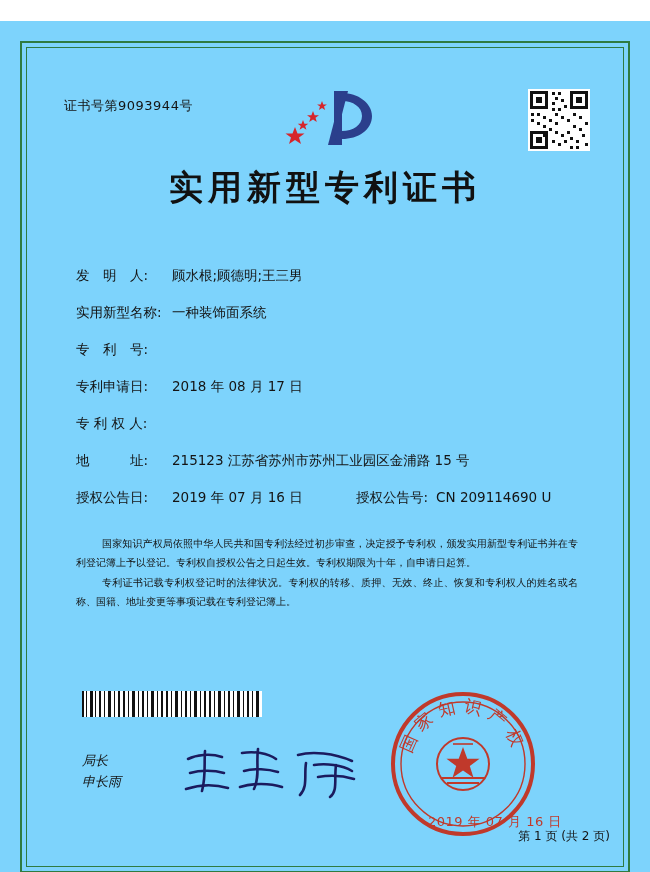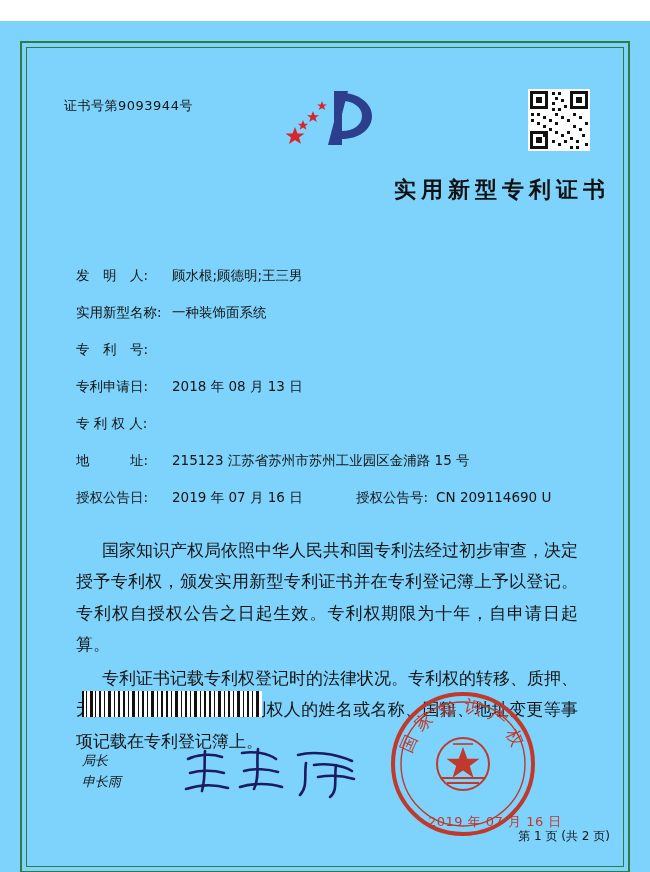--- a/index.html
+++ b/index.html
@@ -77,24 +77,24 @@
     right: 20px;
     top: 28px;
     width: 62px;
     height: 62px;
   }
 
   
   .doc-title {
     position: absolute;
     left: 0;
-    top: 114px;
+    top: 104px;
     width: 570px;
-    text-align: right;
-    font-size: 22px;
+    text-align: center;
+    font-size: 34px;
     font-weight: bold;
     letter-spacing: 5px;
     font-family: "DejaVu Sans", sans-serif;
     color: #111111;
   }
 
   
   .fields {
     position: absolute;
     left: 36px;
@@ -129,21 +129,21 @@
     flex: 0 0 auto;
     margin-right: 8px;
   }
 
   
   .paragraphs {
     position: absolute;
     left: 36px;
     top: 474px;
     width: 502px;
-    font-size: 17px;
+    font-size: 10px;
     line-height: 1.85;
     font-family: "DejaVu Sans", sans-serif;
     color: #141414;
     text-align: justify;
   }
   .paragraphs p {
     margin: 0 0 2px 0;
     text-indent: 26px;
   }
 
@@ -305,21 +305,21 @@
         <span class="field-label">实用新型名称:</span>
         <span class="field-value">一种装饰面系统</span>
       </div>
 
       <div class="field-row">
         <span class="field-label">专　利　号:</span>
       </div>
 
       <div class="field-row">
         <span class="field-label">专利申请日:</span>
-        <span class="field-value">2018 年 08 月 13 日</span>
+        <span class="field-value">2018 年 08 月 17 日</span>
       </div>
 
       <div class="field-row">
         <span class="field-label">专 利 权 人:</span>
       </div>
 
       <div class="field-row">
         <span class="field-label">地　　　址:</span>
         <span class="field-value">215123 江苏省苏州市苏州工业园区金浦路 15 号</span>
       </div>

